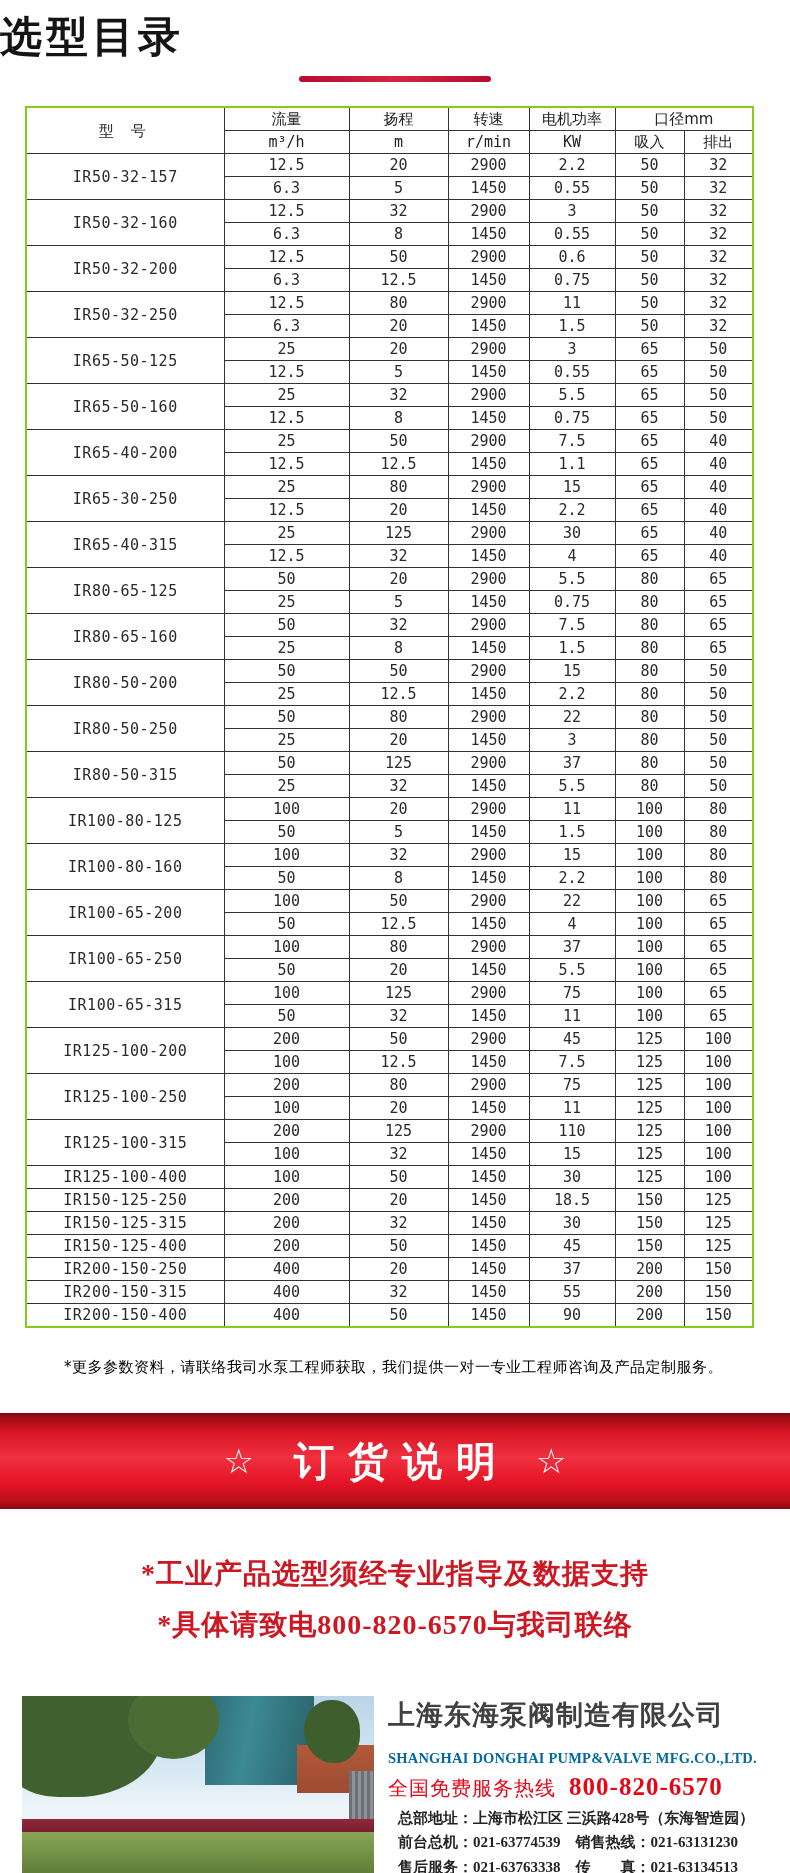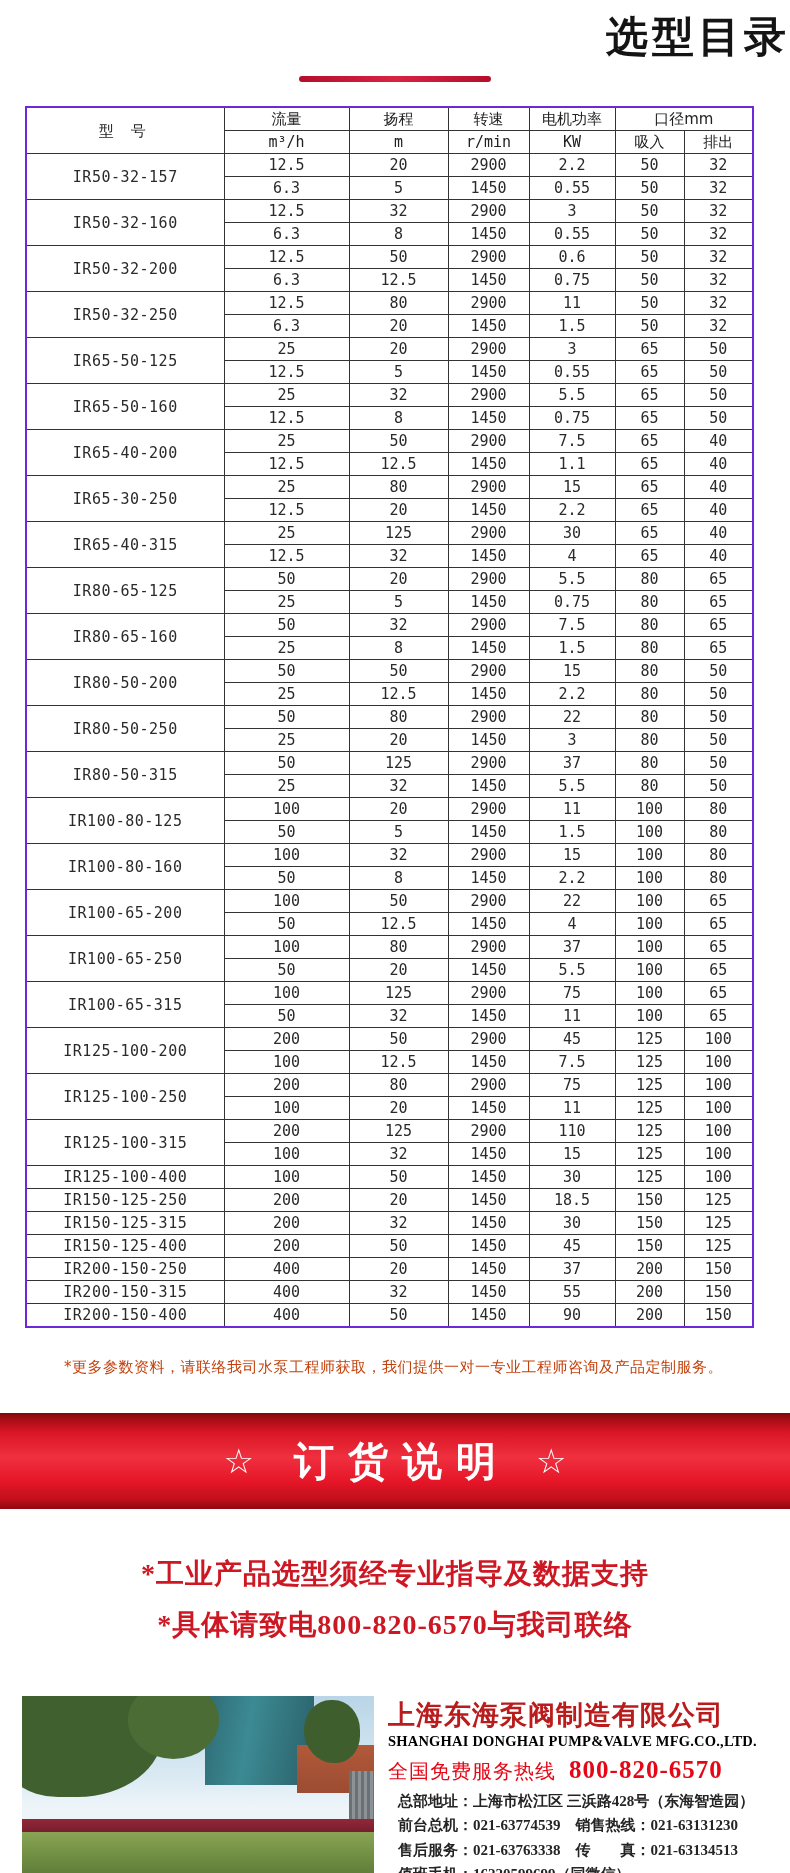--- a/index.html
+++ b/index.html
@@ -2,55 +2,55 @@
 <html><head>
 <meta charset="utf-8">
 <style>
   html,body{margin:0;padding:0;background:#ffffff;}
   body{
     width:790px;height:1873px;margin:0 auto;position:relative;
     font-family:"DejaVu Sans","Liberation Sans",sans-serif;
     color:#1a1a1a;overflow:hidden;
   }
   
-  .title-wrap{text-align:right;padding-top:12px;}
+  .title-wrap{text-align:left;padding-top:12px;}
   .page-title{
     display:inline-block;font-size:42px;font-weight:800;letter-spacing:4px;
     color:#141414;margin:0;line-height:1.2;
   }
   .title-underline{
     width:192px;height:6px;margin:14px auto 0;
     background:linear-gradient(90deg,#b40e2c,#d62441 50%,#b40e2c);
     border-radius:3px;
   }
   
   .table-wrap{margin:24px 0 0 25px;}
   table.spec{
     border-collapse:collapse;width:727px;table-layout:fixed;
-    border:2px solid #6d28d9;
+    border:2px solid #84cc16;
   }
   table.spec th,table.spec td{
     border:1px solid #333;text-align:center;vertical-align:middle;
     padding:0;height:22px;font-size:15px;line-height:1.1;
     color:#2a2a2a;overflow:hidden;white-space:nowrap;
   }
   table.spec th{font-weight:400;color:#222;}
   th.h-name{font-size:15px;}
   th.h-unit,td.num{font-family:"DejaVu Sans Mono","Liberation Mono",monospace;}
   th.h-unit{font-size:14px;height:24px;}
   th.h-model{font-size:16px;letter-spacing:6px;}
   td.model-cell{
     font-family:"DejaVu Sans Mono","Liberation Mono",monospace;
     font-size:15px;letter-spacing:0.5px;
   }
   tr.group-start td{border-top:1.5px solid #222;}
   tr.sub-row td{border-top:1px solid #8a8a8a;}
   
   .footnote{
-    margin:30px 0 7px 64px;font-size:15px;color:#c2410c;letter-spacing:0.5px;
+    margin:30px 0 7px 64px;font-size:15px;color:#000000;letter-spacing:0.5px;
   }
   
   .order-banner{
     margin-top:36px;width:790px;height:96px;
     background:linear-gradient(180deg,#7e070d 0%,#a30d15 6%,#d91625 20%,#f0303f 46%,#e51527 72%,#c00f1b 90%,#8f0810 100%);
     display:flex;align-items:center;justify-content:center;gap:26px;
     color:#ffffff;
   }
   .order-banner .banner-title{
     font-size:40px;font-weight:800;letter-spacing:14px;text-indent:14px;
@@ -122,27 +122,27 @@
     position:absolute;left:0;bottom:0;width:100%;height:27%;
     background:linear-gradient(180deg,#89a455 0%,#6d8c41 55%,#587536 100%);
   }
   .ph-gate{
     position:absolute;right:0;top:40%;width:7%;height:26%;
     background:repeating-linear-gradient(90deg,#6b7075 0 3px,#8d9297 3px 6px);
   }
   
   .info{flex:1 1 auto;padding-top:2px;}
   .name-cn{
-    font-size:27px;font-weight:800;color:#b91c1c;letter-spacing:1px;
+    font-size:27px;font-weight:800;color:#404040;letter-spacing:1px;
     line-height:1.25;white-space:nowrap;
   }
   .name-en{
     font-family:"Liberation Serif","DejaVu Serif",serif;
-    font-size:14.5px;font-weight:700;color:#000000;letter-spacing:0.2px;
-    margin-top:1px;white-space:nowrap;
+    font-size:14.5px;font-weight:700;color:#0369a1;letter-spacing:0.2px;
+    margin-top:18px;white-space:nowrap;
   }
   .hotline{margin-top:6px;color:#e60716;white-space:nowrap;}
   .hotline .hl-label{font-size:20px;font-weight:400;letter-spacing:1px;}
   .hotline .hl-number{
     font-family:"Liberation Serif","DejaVu Serif",serif;
     font-size:25px;font-weight:800;margin-left:8px;letter-spacing:1px;
   }
   .contact{margin-top:4px;}
   .contact-line{
     font-family:"Liberation Serif","DejaVu Serif",serif;

